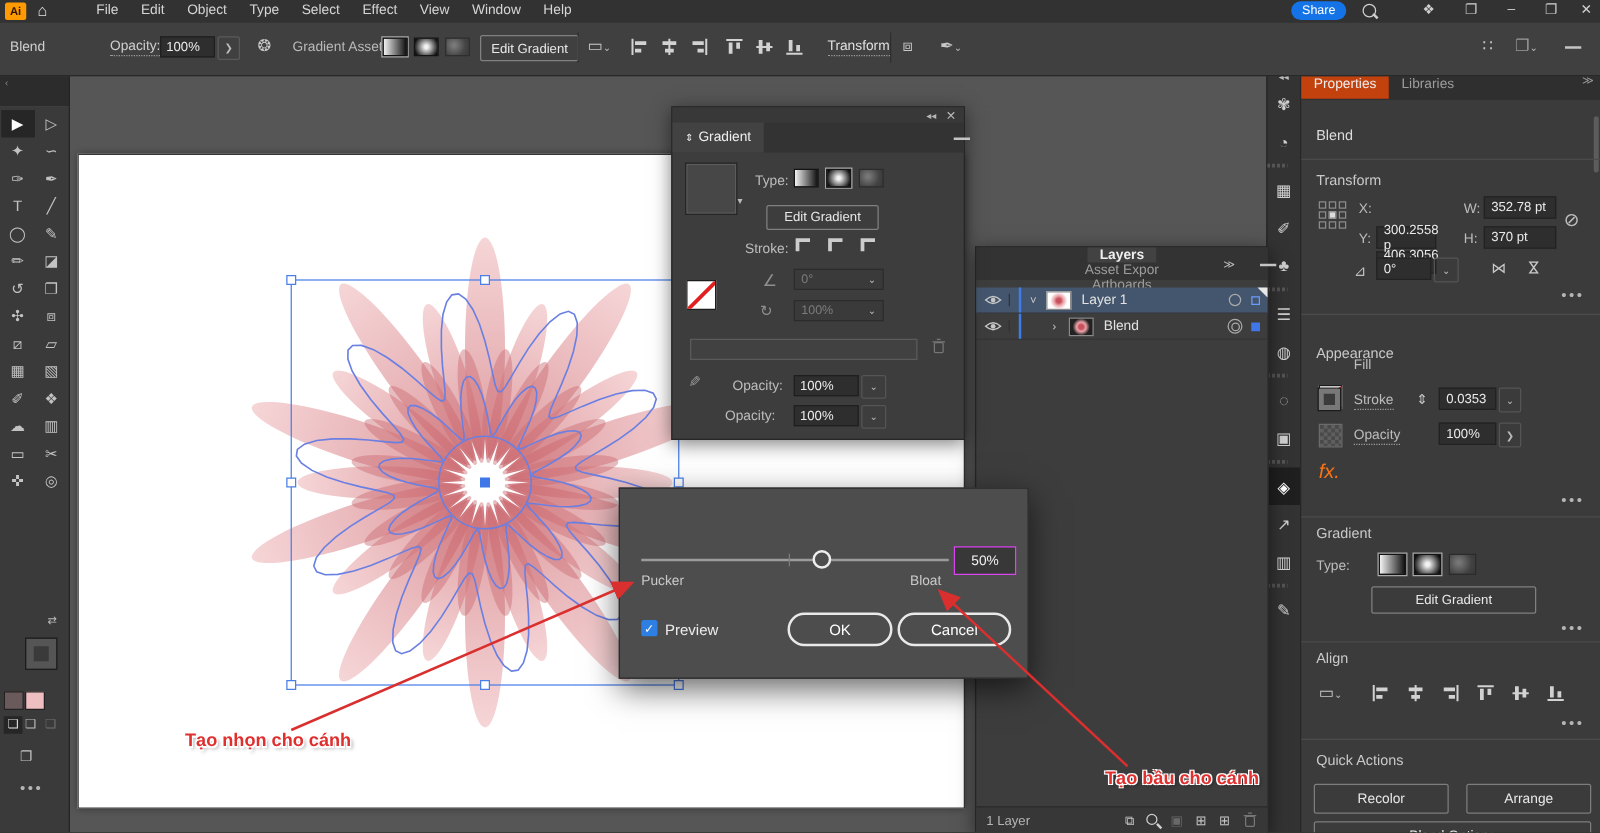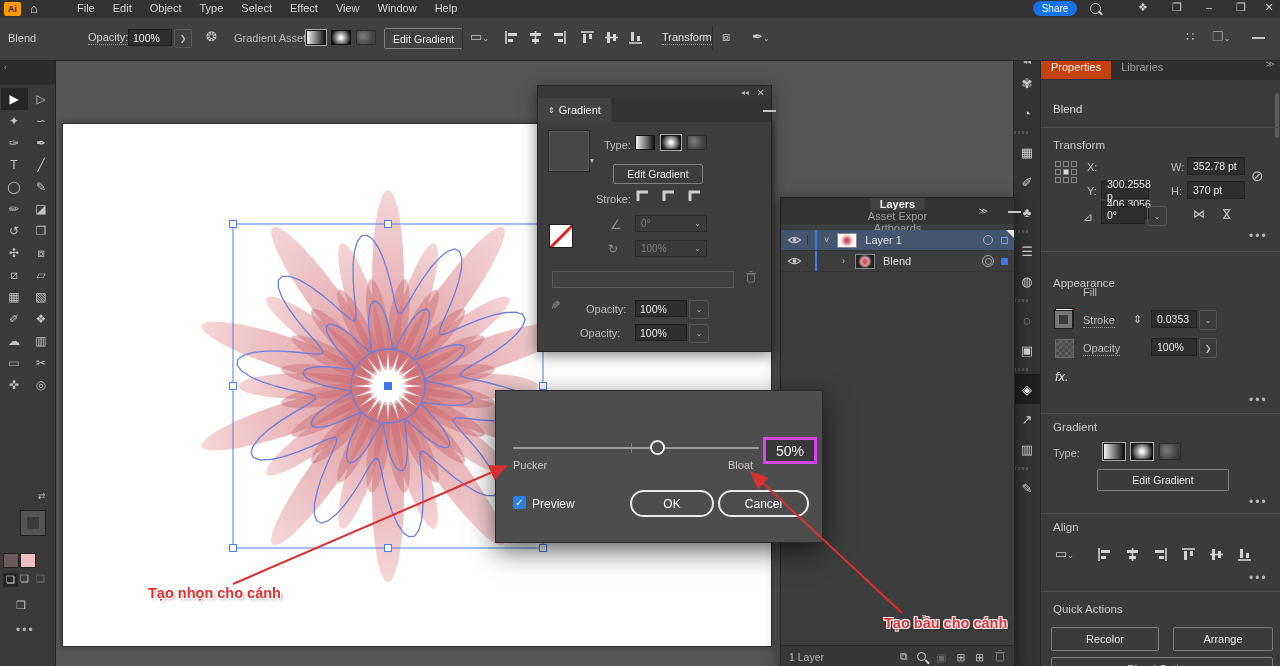--- a/index.html
+++ b/index.html
@@ -59,22 +59,22 @@
   .plabel{color:#bdbdbd;font-size:11px;}
   .disbox{background:#3a3a3a;border:1px solid #2c2c2c;color:#7c7c7c;font-size:10px;display:flex;align-items:center;
           justify-content:space-between;padding:0 5px;box-sizing:border-box;}
   
   #dialog{left:495px;top:390px;width:326px;height:151px;background:#4d4d4d;z-index:20;
           box-shadow:0 8px 24px rgba(0,0,0,.6);border:1px solid #2a2a2a;}
   #dialog .title{height:27px;background:#fff;color:#1b1b1b;font-size:12.5px;display:flex;align-items:center;padding:0 12px;}
   .slider-track{left:17px;top:56px;width:246px;height:2px;background:#9b9b9b;}
   .slider-tick{left:135px;top:52px;width:1px;height:10px;background:#7d7d7d;}
   .slider-knob{left:154px;top:49px;width:15px;height:15px;border-radius:50%;border:2.5px solid #ededed;background:#4d4d4d;box-sizing:border-box;}
-  .dlg-val{left:267px;top:46px;width:48px;height:21px;background:#383838;border:3px solid #d946ef;color:#f2f2f2;
-           font-size:14px;display:flex;align-items:center;justify-content:center;}
+  .dlg-val{left:267px;top:46px;width:48px;height:21px;background:#383838;border:1px solid #d946ef;color:#f2f2f2;
+           font-size:11px;display:flex;align-items:center;justify-content:center;}
   .pill{height:27px;border:2px solid #e9e9e9;border-radius:14px;color:#fff;font-size:12px;
         display:flex;align-items:center;justify-content:center;background:transparent;box-sizing:border-box;}
   .checkbox{width:13px;height:13px;background:#2d7fe3;border-radius:2px;color:#fff;font-size:10px;
             display:flex;align-items:center;justify-content:center;}
   
   #layers{left:780px;top:197px;width:233px;height:469px;z-index:10;display:flex;flex-direction:column;}
   .lrow{height:20px;display:flex;align-items:center;position:relative;border-bottom:1px solid #353535;font-size:11px;color:#e2e2e2;}
   .lrow .eyecell{width:26px;display:flex;justify-content:center;border-right:1px solid #333;}
   .bluebar{position:absolute;left:34px;top:0;width:2px;height:20px;background:#3f7ce8;}
   .thumb{width:20px;height:15px;background:#fff;border:1px solid #8a8a8a;position:relative;box-sizing:border-box;}
@@ -514,21 +514,21 @@
     <div class="abs pin" style="left:110px;top:255px;width:46px;">0.0353</div>
     <div class="abs cb-btn" style="left:158px;top:255px;width:16px;height:18px;border-color:#555;">
         <span class="chev">⌄</span>
       </div>
     <div class="abs" style="left:14px;top:284px;width:17px;height:17px;border:1px solid #8a8a8a;background:repeating-conic-gradient(#777 0 25%,#555 0 50%) 0 0/6px 6px;opacity:.6;"></div>
     <span class="abs plabel dotted-u" style="left:42px;top:287px;">Opacity</span>
     <div class="abs pin" style="left:110px;top:283px;width:46px;">100%</div>
     <div class="abs cb-btn" style="left:158px;top:283px;width:16px;height:18px;border-color:#555;">
         <span class="chev">❯</span>
       </div>
-    <span class="abs" style="left:14px;top:314px;color:#e5e5e5;font-size:13px;font-style:italic;text-align:center;">fx.</span>
+    <span class="abs" style="left:14px;top:314px;color:#f97316;font-size:16px;font-style:italic;text-align:center;">fx.</span>
     <span class="abs dots" style="left:208px;top:338px;">•••</span>
     <div class="divider" style="top:358px;"></div>
 
     <span class="abs sec-title" style="left:12px;top:366px;">Gradient</span>
     <span class="abs plabel" style="left:12px;top:392px;">Type:</span>
     <span class="abs gt gt-lin sel-sw" style="left:62px;top:388px;width:22px;height:17px;"></span>
     <span class="abs gt gt-rad sel-sw" style="left:90px;top:388px;width:22px;height:17px;"></span>
     <span class="abs gt gt-free dim" style="left:118px;top:388px;width:22px;height:17px;"></span>
     <div class="abs cb-btn" style="left:56px;top:414px;width:130px;height:20px;">Edit Gradient</div>
     <span class="abs dots" style="left:208px;top:440px;">•••</span>

